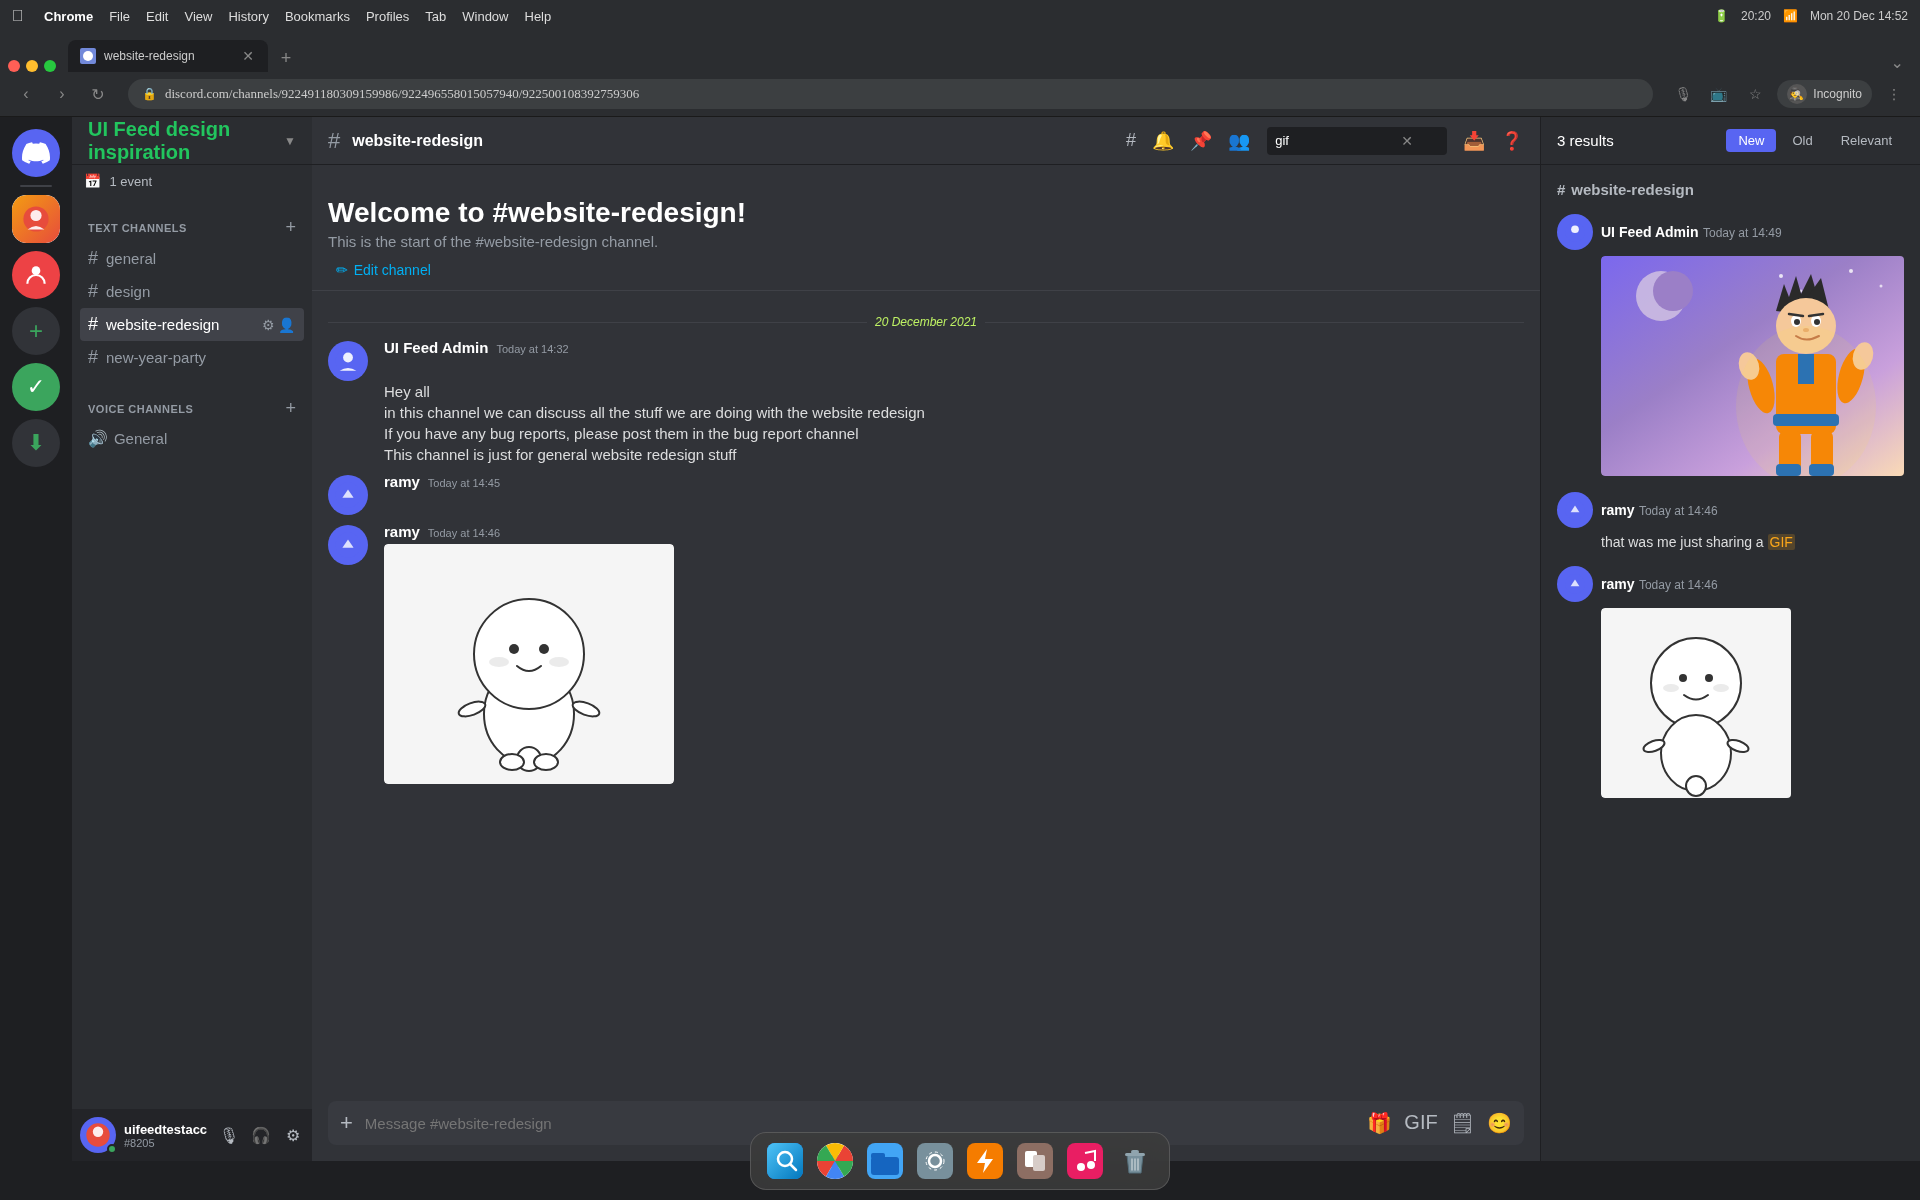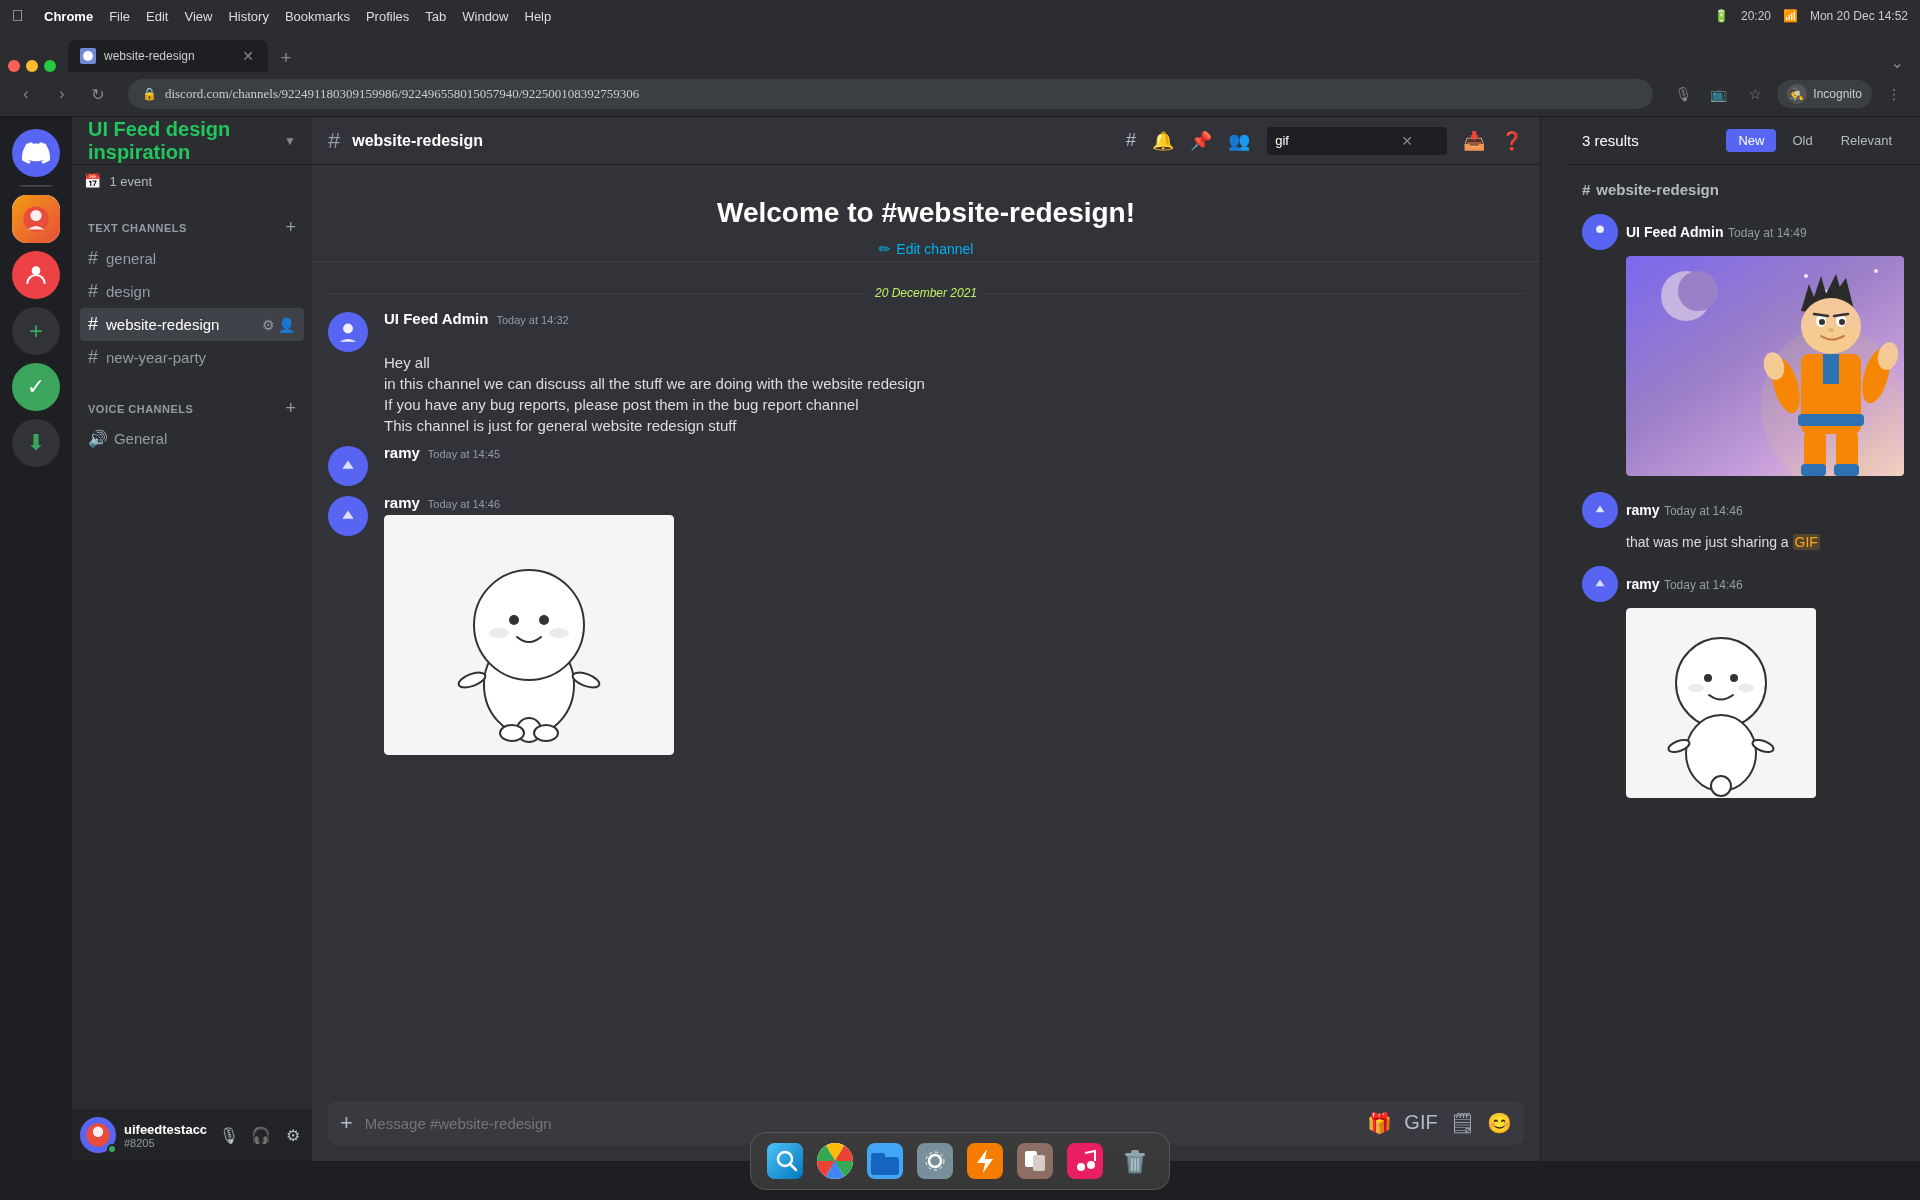--- a/index.html
+++ b/index.html
@@ -417,24 +417,23 @@
 
     
     .messages-area {
       flex: 1;
       overflow-y: auto;
       padding: 16px 0;
       display: flex;
       flex-direction: column;
     }
     .channel-welcome {
-      padding: 16px 16px 0;
+      padding: 16px 16px 8px;
       border-bottom: 1px solid #3f4147;
       margin-bottom: 16px;
-      text-align: center;
     }
     .channel-welcome-title {
       font-size: 28px;
       font-weight: 700;
       color: #fff;
     }
     .channel-welcome-desc {
       font-size: 15px;
       color: #949ba4;
       margin-top: 4px;
@@ -524,21 +523,20 @@
     .input-actions { display: flex; gap: 12px; }
     .input-action { color: #b5bac1; font-size: 20px; cursor: pointer; }
 
     
     .right-panel {
       width: 380px;
       background: #2b2d31;
       display: flex;
       flex-direction: column;
       border-left: 1px solid #1e1f22;
-      padding-left: 25px;
     }
     .right-panel-header {
       padding: 12px 16px;
       border-bottom: 1px solid #1e1f22;
     }
     .results-header {
       display: flex;
       align-items: center;
       justify-content: space-between;
     }
@@ -846,20 +844,21 @@
         </div>
         <span class="header-action-btn">📥</span>
         <span class="header-action-btn">❓</span>
       </div>
     </div>
 
     <div class="messages-area">
 
       <div class="channel-welcome">
         <div class="channel-welcome-title">Welcome to #website-redesign!</div>
+        <div class="channel-welcome-desc">This is the start of the #website-redesign channel.</div>
         <div class="edit-channel-btn">
           <span>✏</span>
           <span>Edit channel</span>
         </div>
       </div>
 
       <div class="date-separator">
         <div class="date-sep-line"></div>
         <span class="date-sep-text">20 December 2021</span>
         <div class="date-sep-line"></div>

